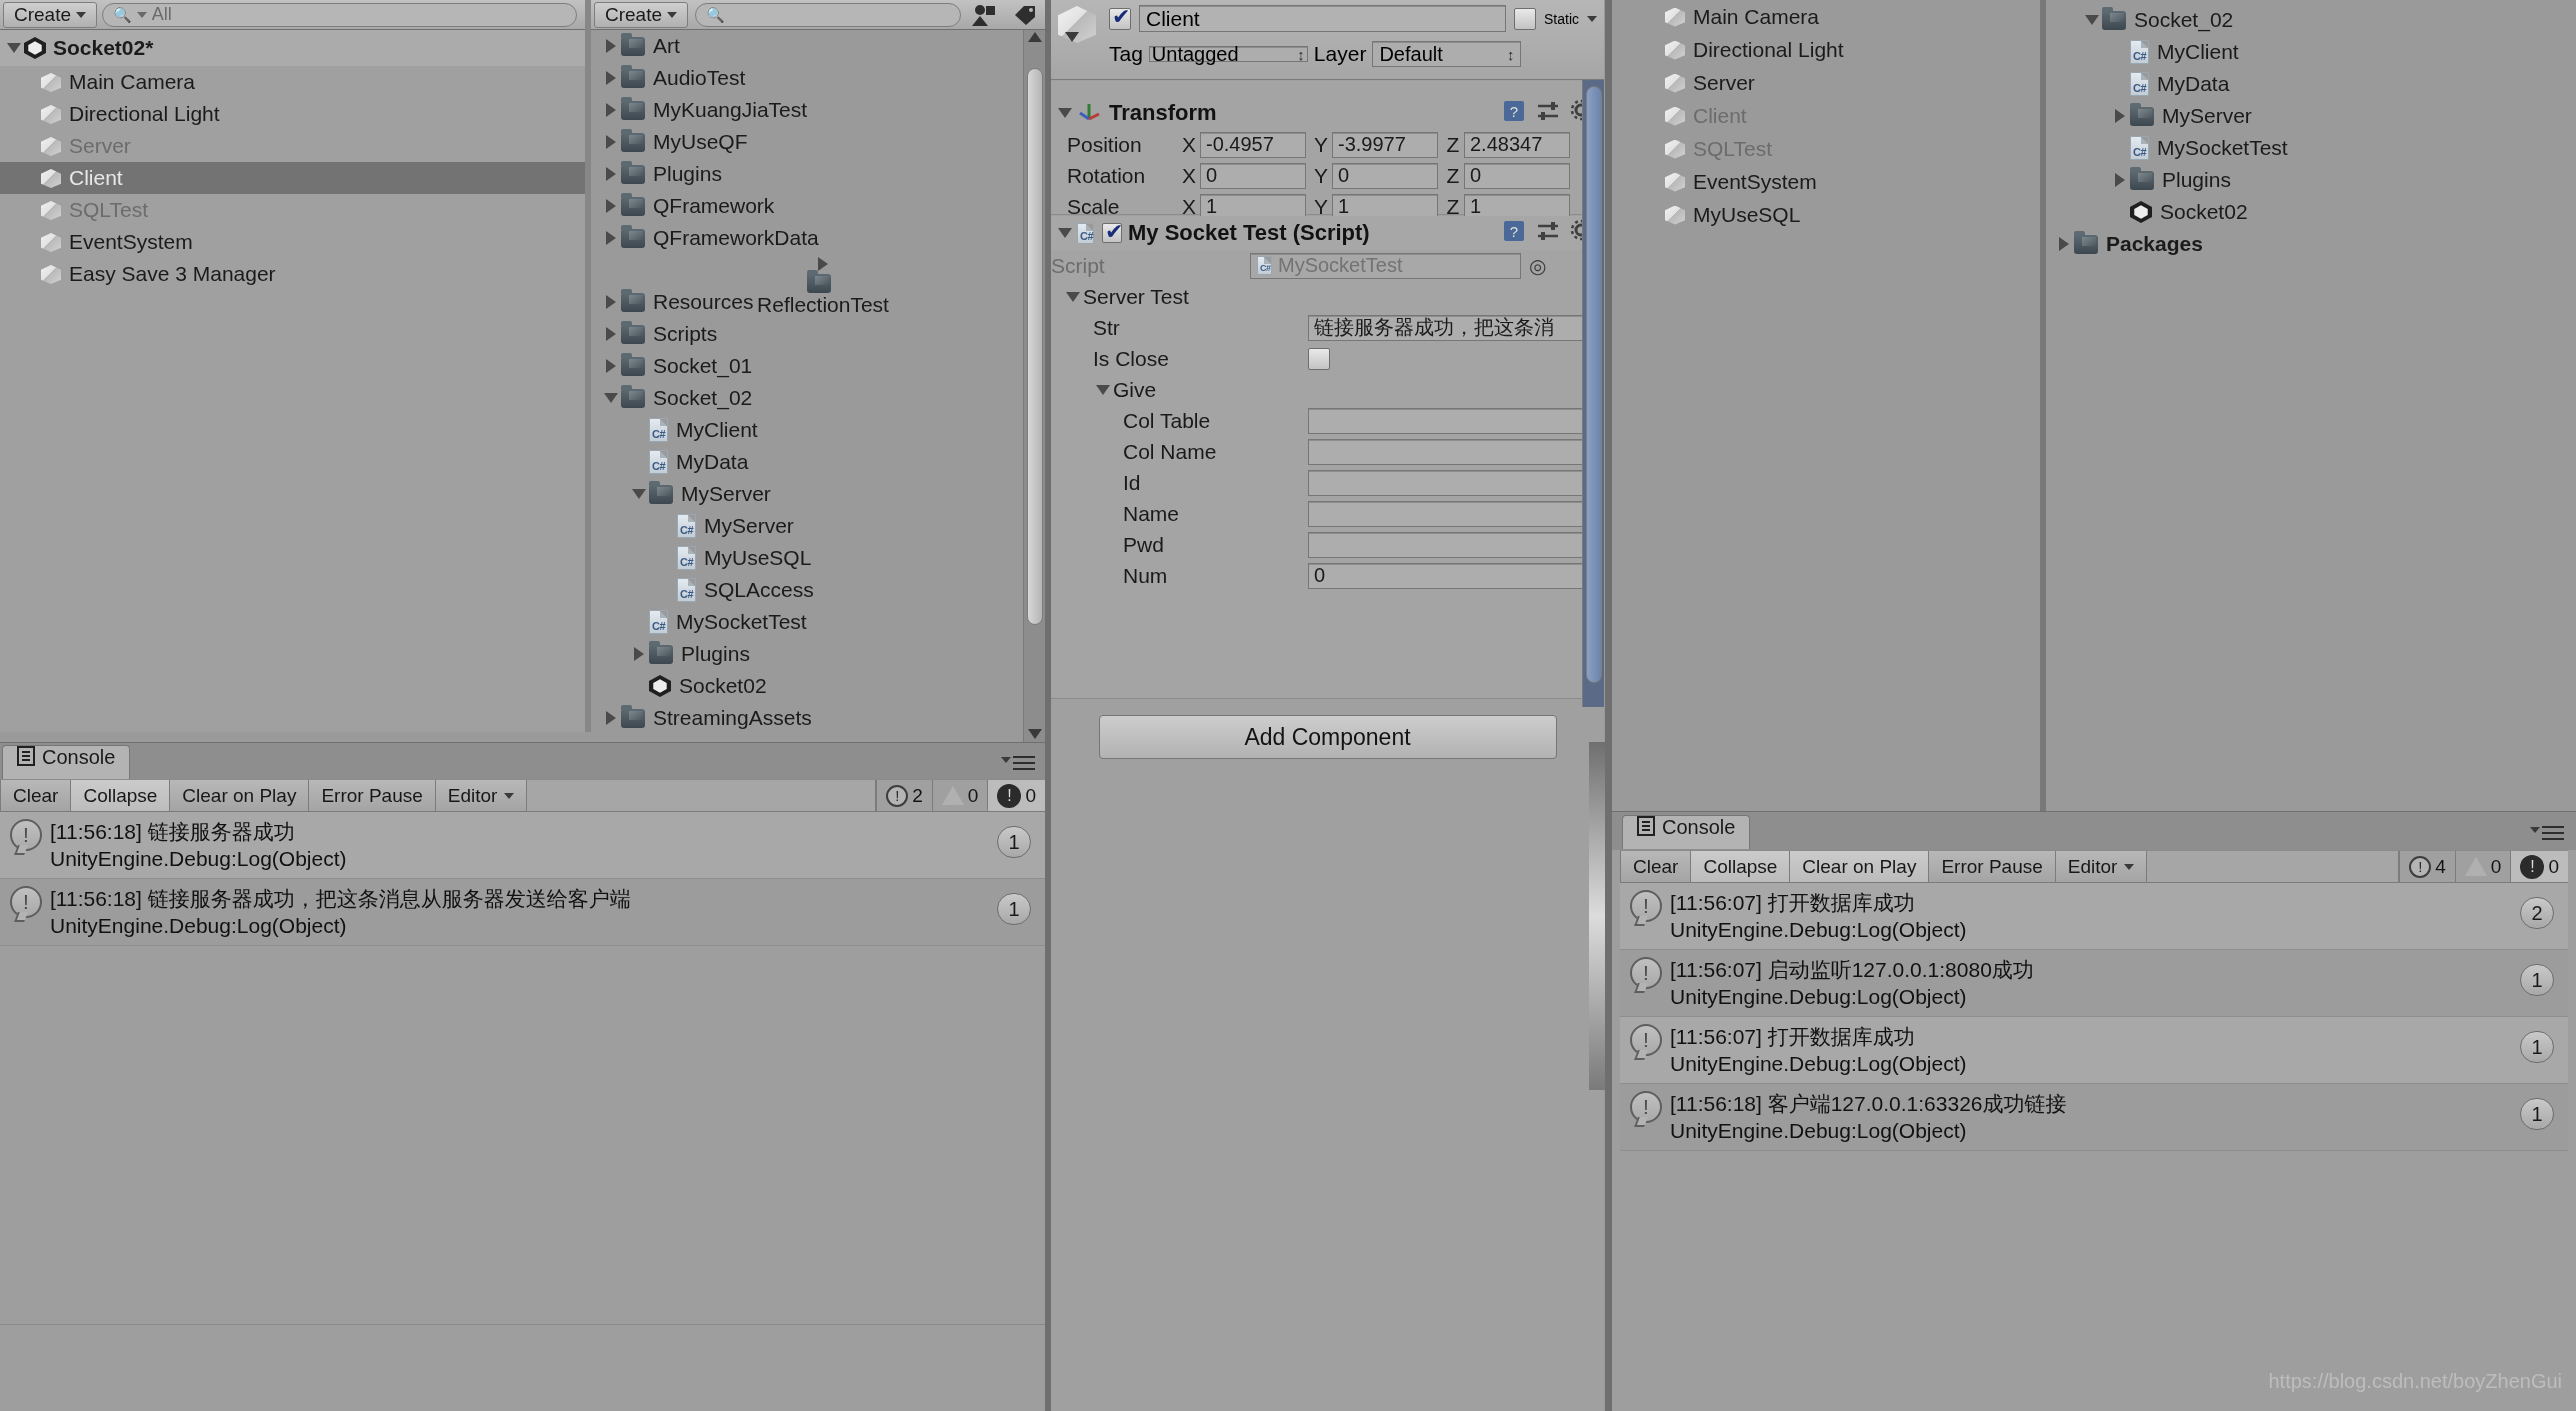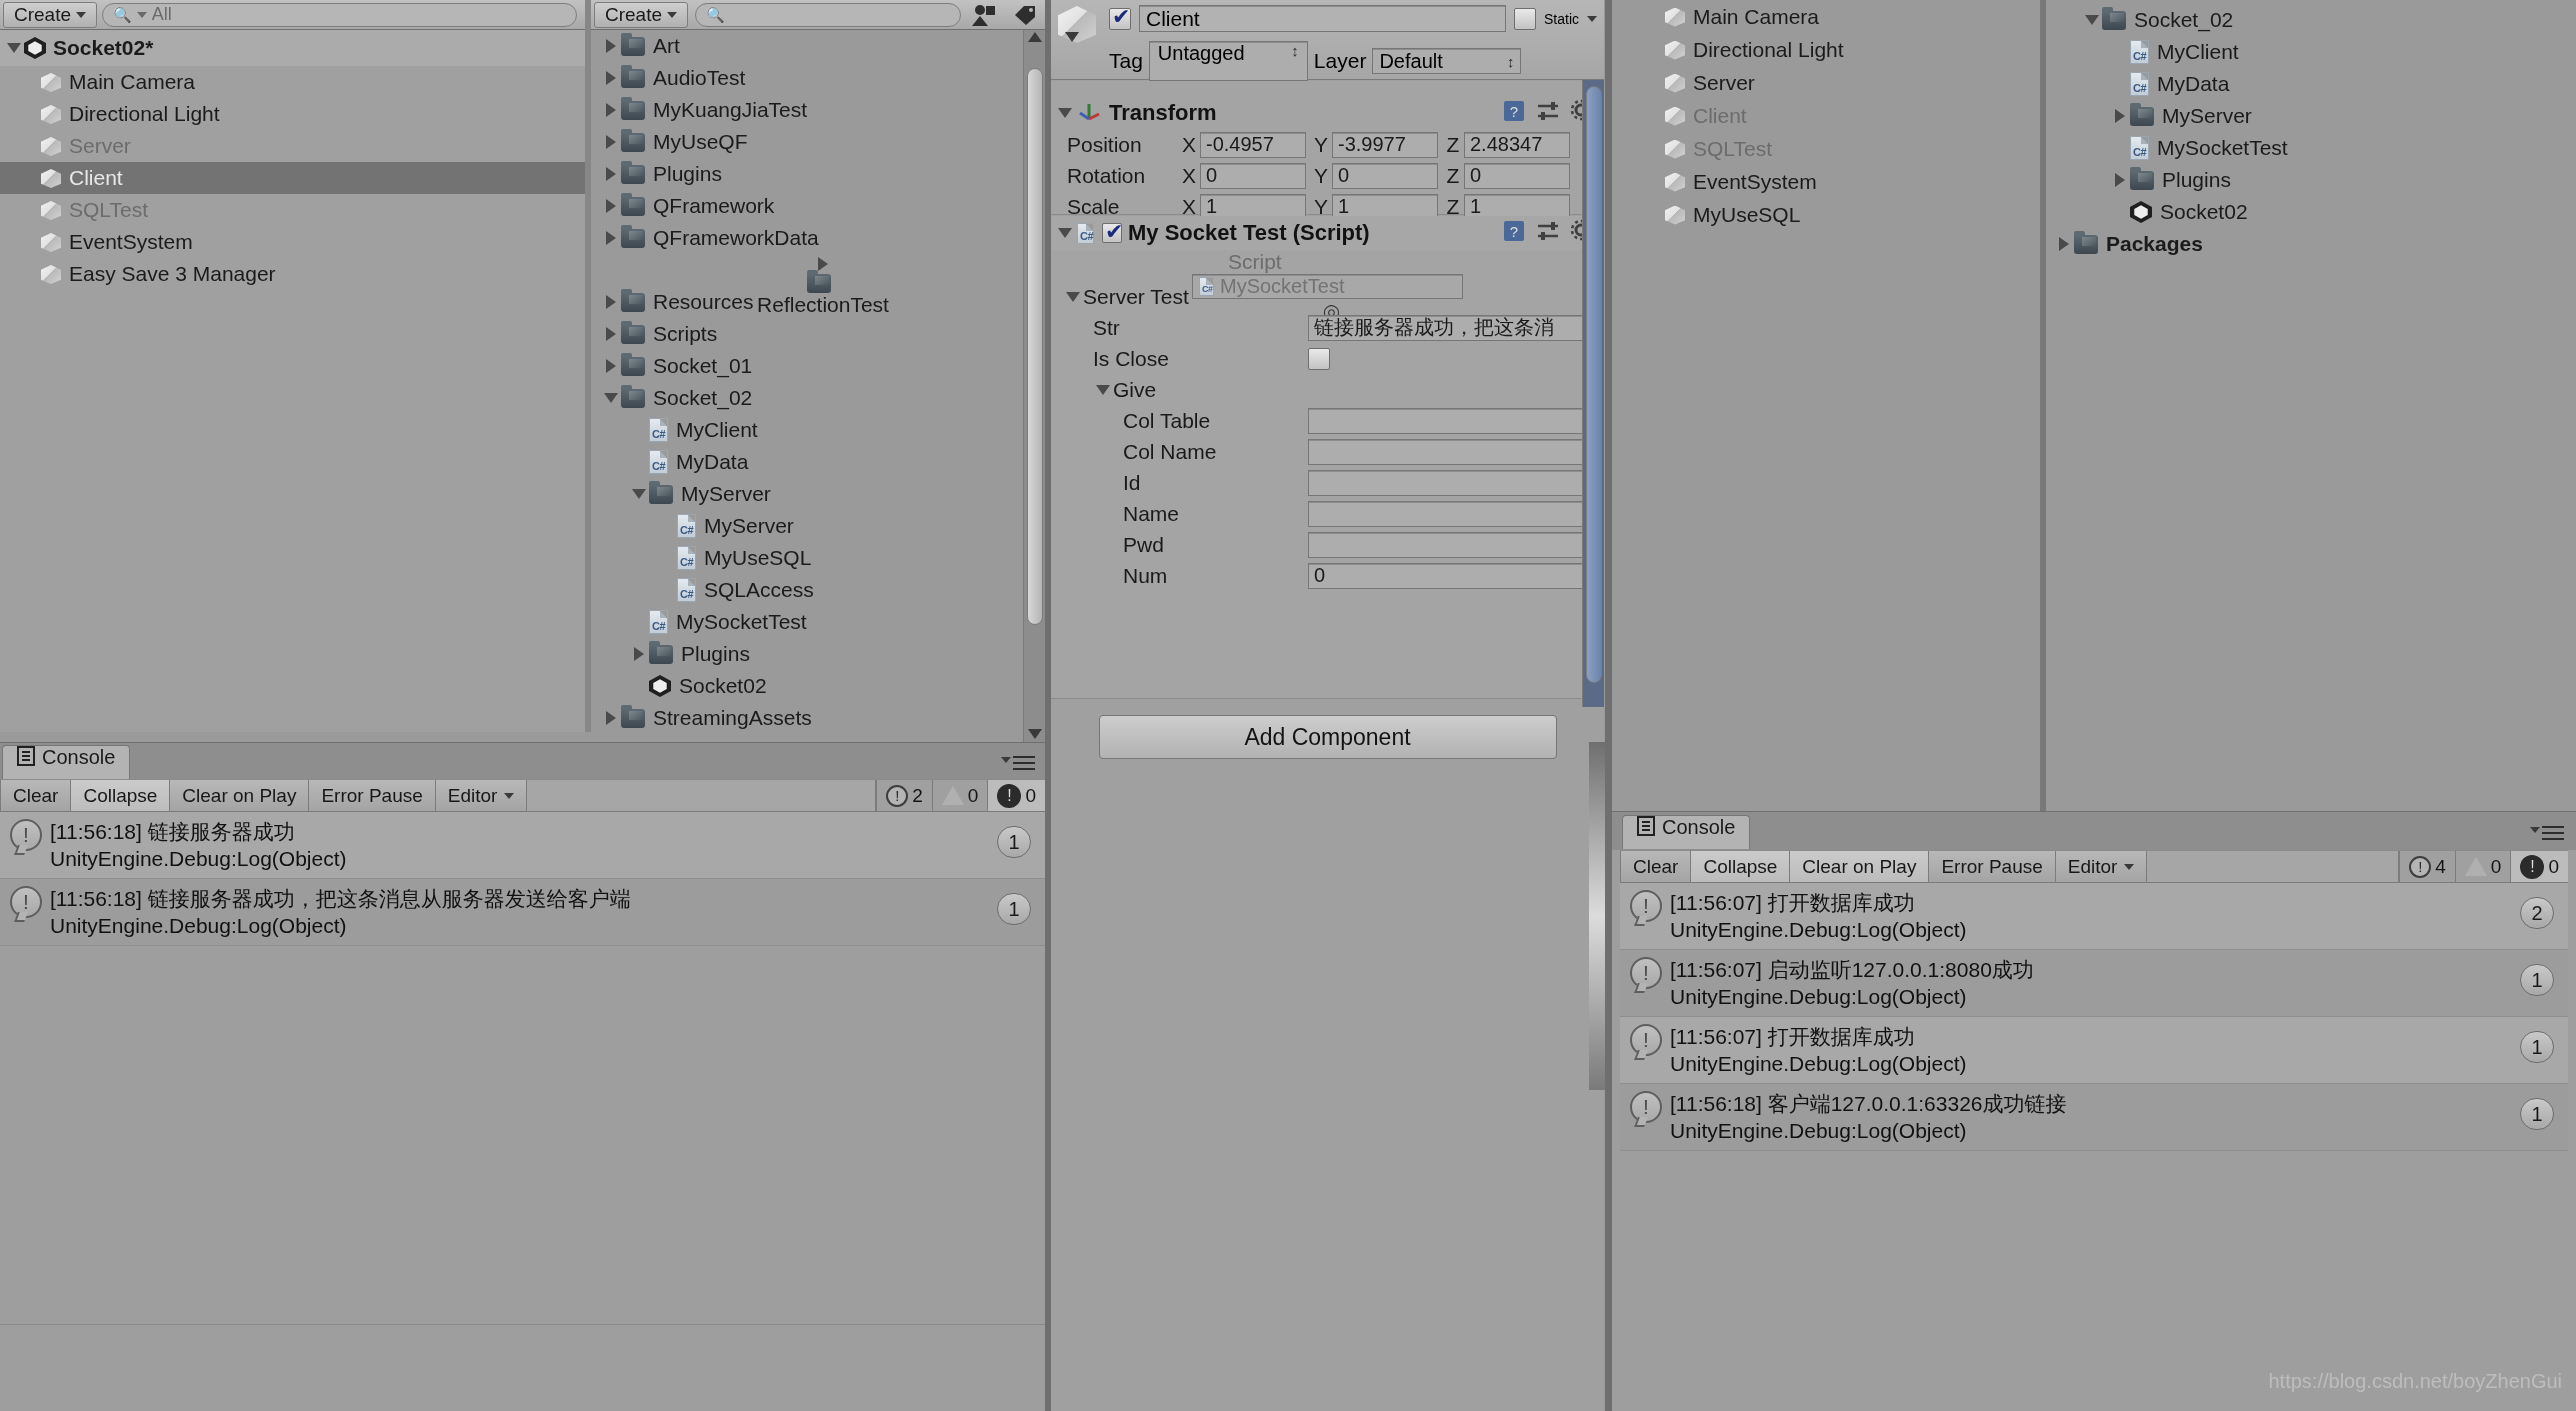--- a/index.html
+++ b/index.html
@@ -358,21 +358,21 @@
         <div class="chk on"></div>
         <div class="insp-field" style="flex:1;height:27px;display:flex;align-items:center;padding:0 6px;background:#b2b2b2;">
           <span style="font-size:21px;">Client</span>
         </div>
         <div class="chk"></div>
         <span style="font-size:14px;">Static</span>
         <span class="caret-d"></span>
       </div>
       <div style="position:absolute;left:58px;top:41px;display:flex;align-items:center;gap:6px;width:492px;">
         <span style="font-size:21px;">Tag</span>
-        <div class="insp-field" style="width:159px;height:40px;display:flex;justify-content:space-between;padding:0 8px;">
+        <div class="insp-field" style="width:159px;height:16px;display:flex;align-items:center;justify-content:space-between;padding:0 2px;">
           <span style="font-size:20px;">Untagged</span>
           <span style="font-size:15px;color:#333;">↕</span>
         </div>
         <span style="font-size:21px;">Layer</span>
         <div class="insp-field" style="width:149px;height:26px;display:flex;align-items:center;justify-content:space-between;padding:0 6px;">
           <span style="font-size:20px;">Default</span>
           <span style="font-size:15px;color:#333;">↕</span>
         </div>
       </div>
     </div>
@@ -477,21 +477,21 @@
                 <rect x="15" y="3" width="4" height="8" fill="#2f2f2f"></rect>
                 <rect x="5" y="13" width="4" height="8" fill="#2f2f2f"></rect>
               </svg></span>
           <span class="gear"><svg width="24" height="24" viewBox="0 0 24 24">
                 <circle cx="11" cy="11" r="5" fill="none" stroke="#2f2f2f" stroke-width="3"></circle>
                 <circle cx="11" cy="11" r="9" fill="none" stroke="#2f2f2f" stroke-width="2.5" stroke-dasharray="3 3"></circle>
               </svg></span>
         </span>
       </div>
 
-      <div class="ins-row" style="flex-direction:column;">
+      <div class="ins-row" style="">
         <span style="width:199px;color:#6d6d6d;">Script</span>
         <div class="insp-field" style="width:271px;height:26px;display:flex;align-items:center;gap:6px;padding-left:6px;background:#a8a8a8;">
           <span class="cs" style="width:15px;height:19px;">
               <span style="font-size:9px;">C#</span>
             </span>
           <span style="color:#737373;font-size:20px;">MySocketTest</span>
         </div>
         <span style="margin-left:8px;font-size:20px;color:#3a3a3a;">◎</span>
       </div>
 

